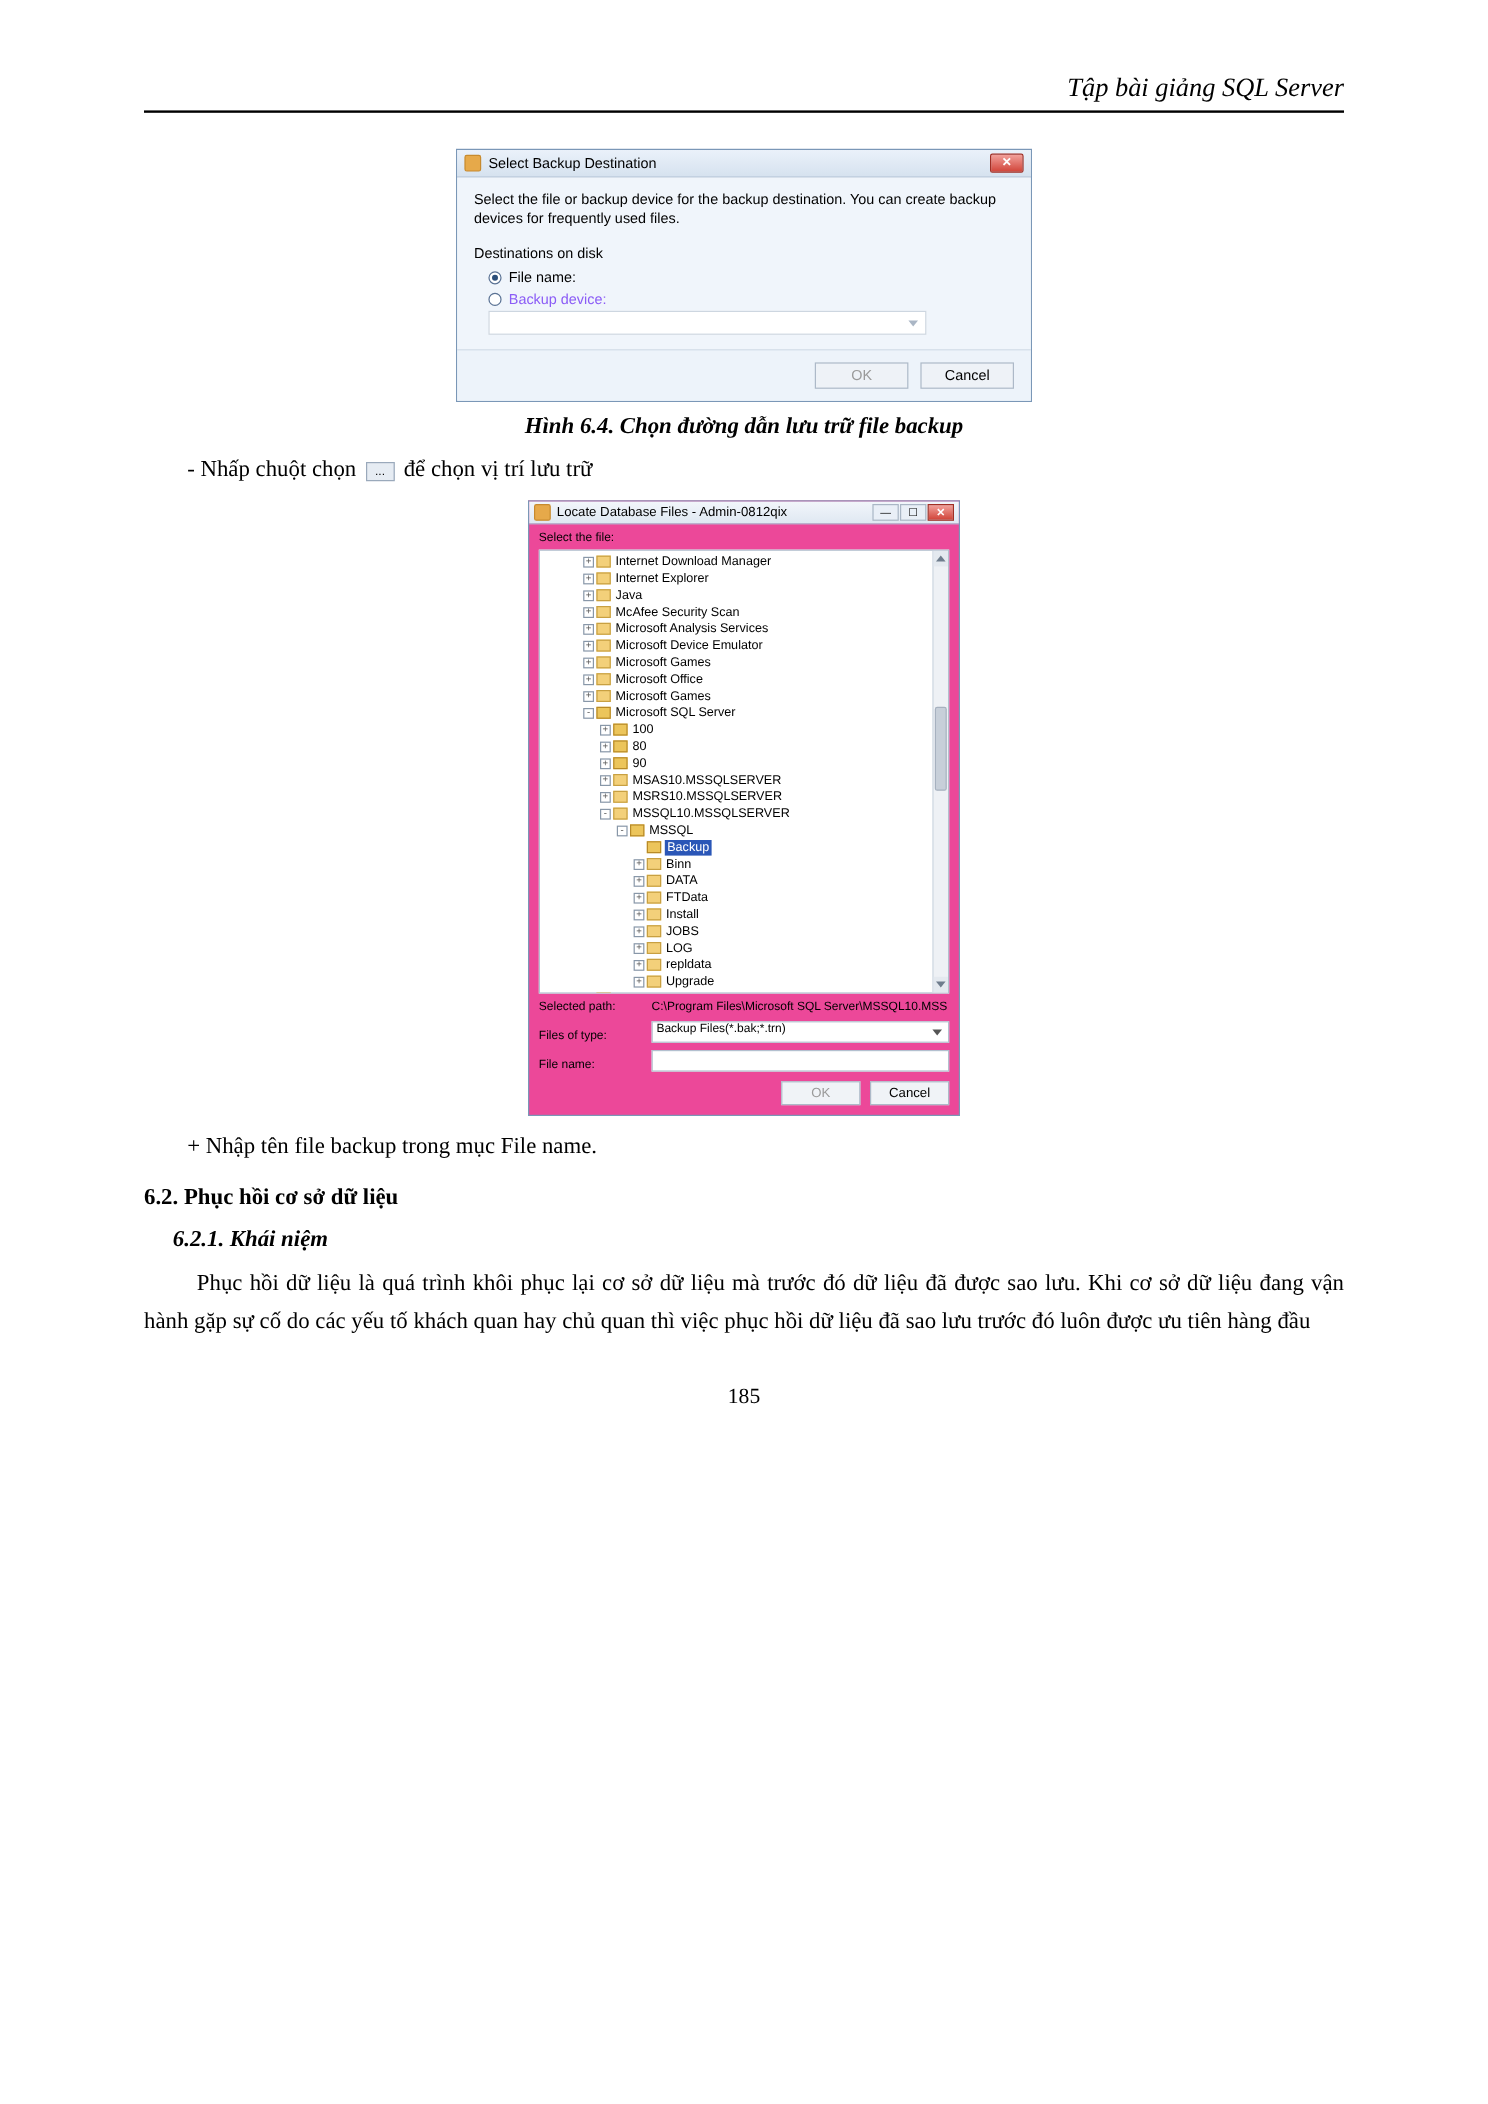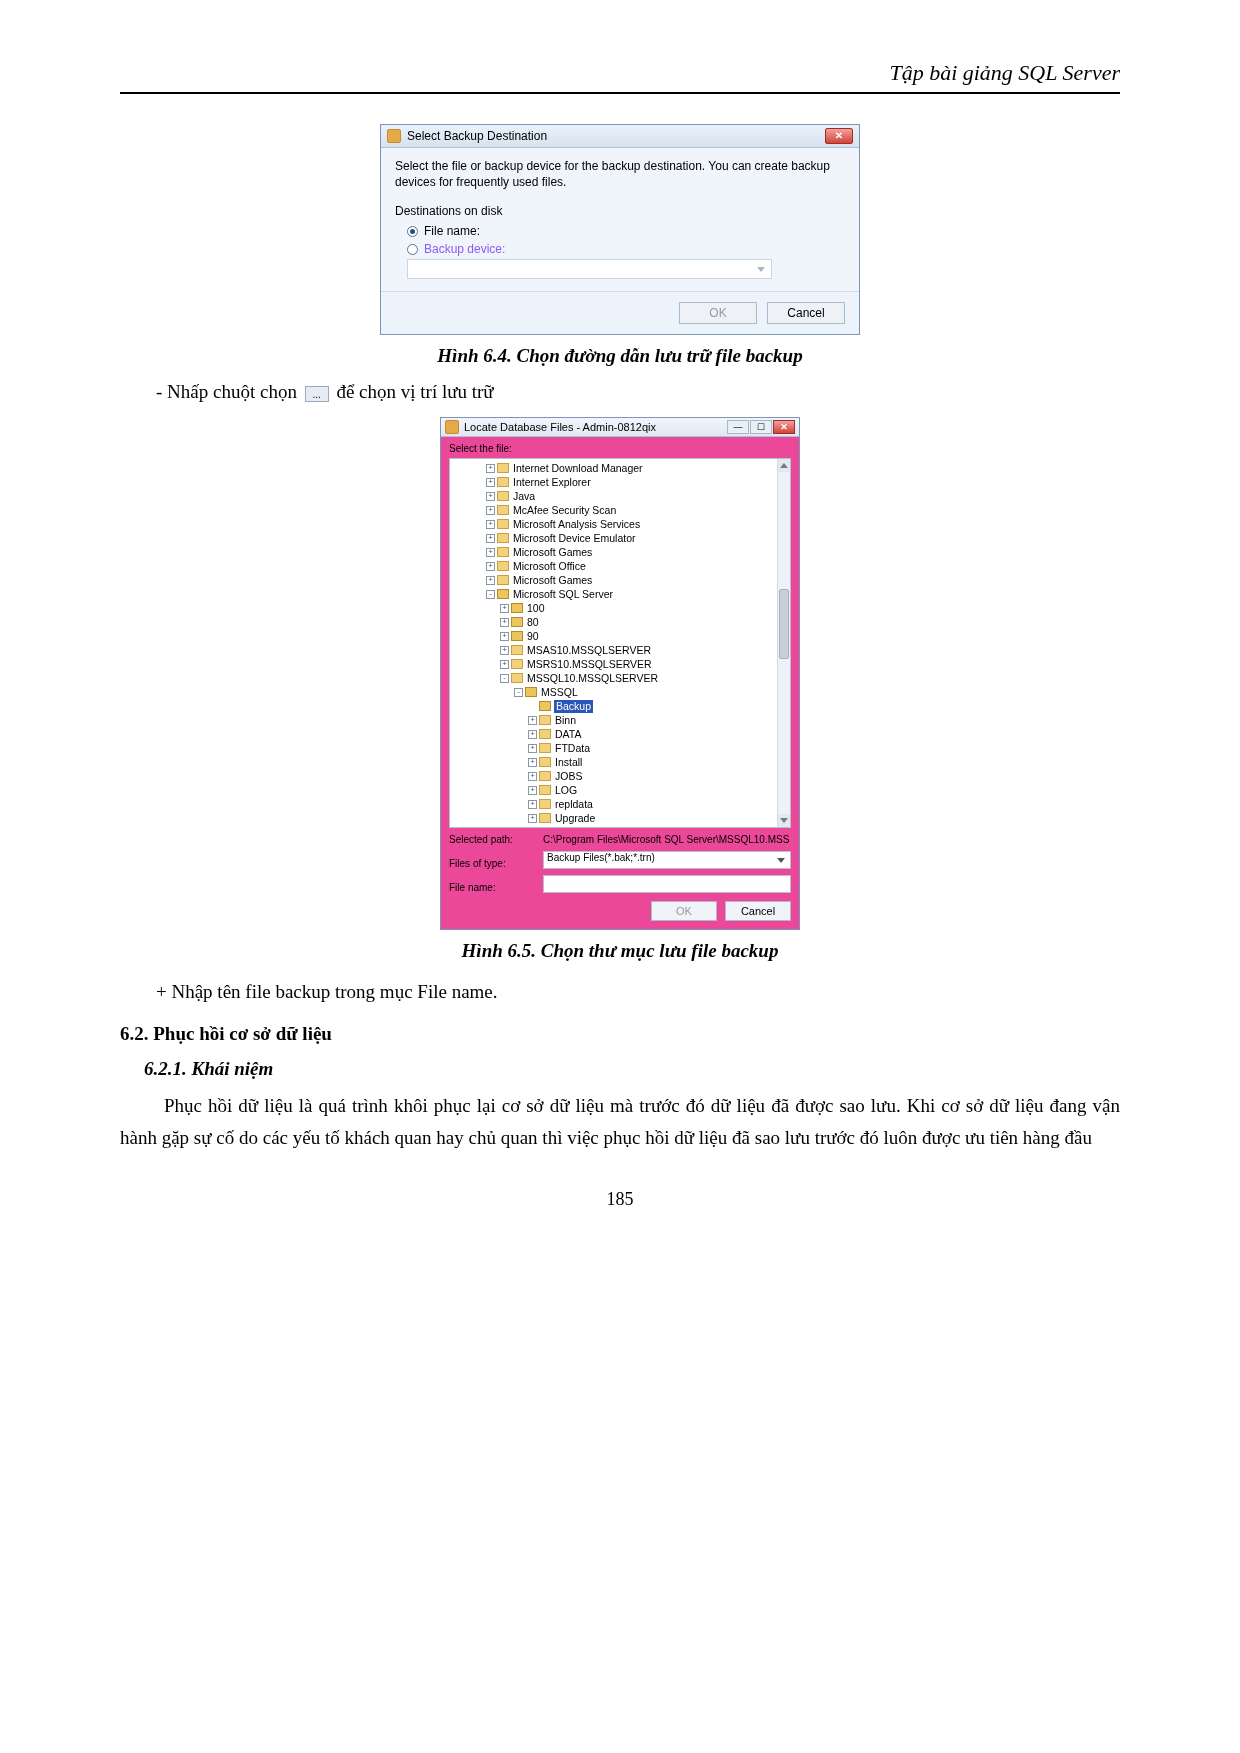--- a/index.html
+++ b/index.html
@@ -306,21 +306,20 @@
               <div class="text-input"></div>
             </span>
         </div>
         <div class="d2-buttons">
           <div class="d2-btn disabled">OK</div>
           <div class="d2-btn">Cancel</div>
         </div>
       </div>
     </div>
   </div>
-  <div class="caption">Hình 6.5. Chọn thư mục lưu file backup</div>
 
   <div class="doc-text">
     <div class="bullet">+ Nhập tên file backup trong mục File name.</div>
     <div class="section-title">6.2. Phục hồi cơ sở dữ liệu</div>
     <div class="subsection-title">6.2.1. Khái niệm</div>
     <div class="para">Phục hồi dữ liệu là quá trình khôi phục lại cơ sở dữ liệu mà trước đó dữ liệu đã được sao lưu. Khi cơ sở dữ liệu đang vận hành gặp sự cố do các yếu tố khách quan hay chủ quan thì việc phục hồi dữ liệu đã sao lưu trước đó luôn được ưu tiên hàng đầu</div>
   </div>
 
   <div class="page-number">185</div>
 </div>

